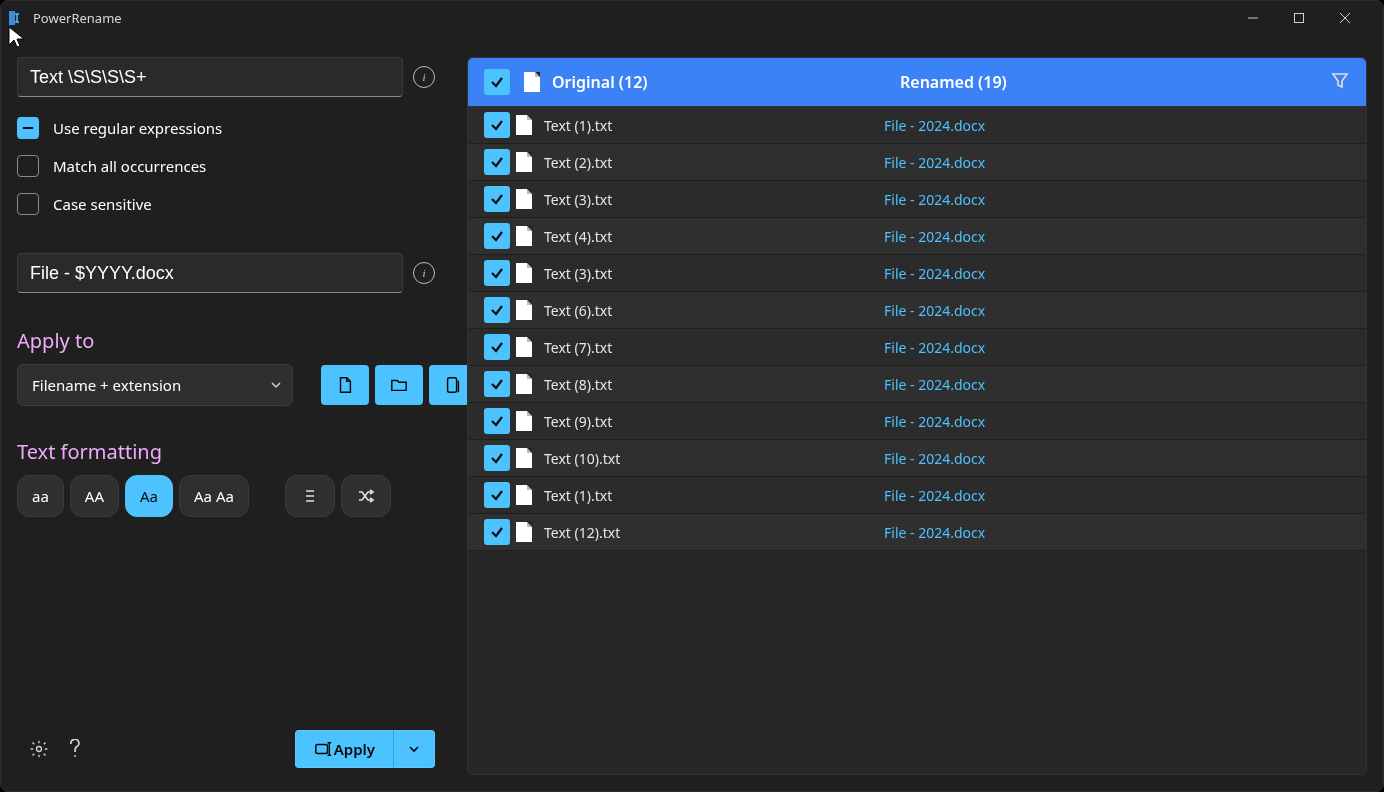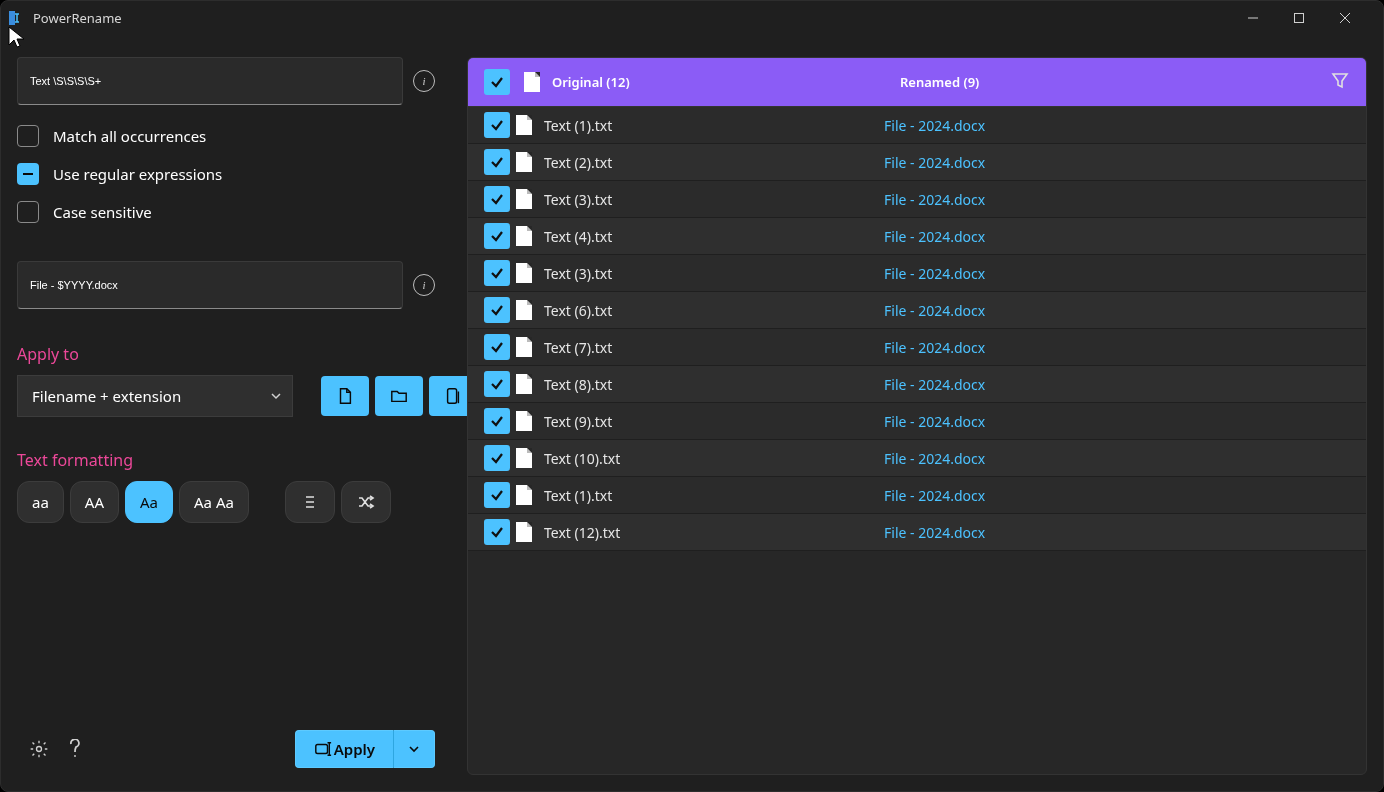--- a/index.html
+++ b/index.html
@@ -21,54 +21,54 @@
   .titlebar{height:34px;display:flex;align-items:center;padding:0 15px 0 6px;color:#d8d8d8;font-size:13px}
   .titlebar .app-icon{width:18px;height:18px;margin-right:8px;display:flex;align-items:center;justify-content:center}
   .title-spacer{flex:1}
   .winbtn{width:46px;height:34px;display:flex;align-items:center;justify-content:center;color:#d0d0d0}
 
   .body{display:flex;gap:16px;height:calc(100% - 34px);padding:0 16px 16px 0;box-sizing:border-box}
 
   
   .left{width:450px;padding:22px 16px 0 16px;box-sizing:border-box;display:flex;flex-direction:column}
   .input-row{display:flex;align-items:center;gap:10px;margin-bottom:20px}
-  .text-input{flex:1;height:48px;background:#2a2a2a;border:1px solid #3a3a3a;border-bottom:1px solid #8a8a8a;border-radius:4px;color:#fff;font-size:11px;padding:14px 12px;box-sizing:border-box}
+  .text-input{flex:1;height:40px;background:#2a2a2a;border:1px solid #3a3a3a;border-bottom:1px solid #8a8a8a;border-radius:4px;color:#fff;font-size:18px;padding:14px 12px;box-sizing:border-box}
   .info-btn{width:20px;height:20px;border:1.5px solid #bdbdbd;border-radius:50%;display:flex;align-items:center;justify-content:center;font-size:11px;font-style:italic;color:#d0d0d0;font-family:Georgia,serif}
 
   .check-list{display:flex;flex-direction:column;gap:16px;margin-bottom:38px}
   .check-row{display:flex;align-items:center;gap:14px;font-size:15px}
   .cbox{width:22px;height:22px;border-radius:4px;box-sizing:border-box;display:flex;align-items:center;justify-content:center;flex:0 0 22px}
   .cbox.off{border:1.5px solid #8a8a8a;background:transparent}
   .cbox.third{background:var(--accent);}
   .cbox.third::after{content:"";width:10px;height:2px;background:#0a0a0a}
 
-  .section-label{font-size:16px;color:#ec4899;margin:14px 0 10px 0}
+  .section-label{font-size:20px;color:#f0abfc;margin:14px 0 10px 0}
   .dropdown-row{display:flex;gap:14px;align-items:center;margin-bottom:18px}
-  .dropdown{flex:0 0 250px;height:40px;background:#2f2f2f;border:1px solid #3c3c3c;border-radius:0;padding:0 10px 0 14px;display:flex;align-items:center;justify-content:space-between;font-size:15px}
+  .dropdown{flex:0 0 250px;height:40px;background:#2f2f2f;border:1px solid #3c3c3c;border-radius:6px;padding:0 10px 0 14px;display:flex;align-items:center;justify-content:space-between;font-size:15px}
   .sep{width:1px;height:30px;background:#3a3a3a}
   .toggle-group{display:flex;gap:6px}
   .toggle{width:48px;height:40px;background:var(--accent);border-radius:4px;display:flex;align-items:center;justify-content:center;color:#0a0a0a}
   .toggle svg{stroke:#0a0a0a}
 
   .fmt-row{display:flex;gap:6px;align-items:center}
   .fmt-btn{height:40px;background:#2f2f2f;border:1px solid #3c3c3c;border-radius:12px;display:flex;align-items:center;justify-content:center;padding:0 14px;font-size:15px}
   .fmt-btn.small{width:48px;padding:0}
   .fmt-btn.on{background:var(--accent);color:#0a0a0a;border-color:var(--accent)}
   .fmt-gap{width:24px}
 
   .left-footer{margin-top:auto;display:flex;align-items:center;padding:0 0 0 4px;height:52px}
   .icon-btn{width:36px;height:36px;display:flex;align-items:center;justify-content:center;color:#d0d0d0;border-radius:4px}
   .footer-spacer{flex:1}
   .apply-group{display:flex;height:38px}
   .apply-main{display:flex;align-items:center;gap:2px;background:var(--accent);color:#0a0a0a;border-radius:4px 0 0 4px;padding:0 18px;font-size:15px;font-weight:600;border:1px solid #5dcaff;border-right:none}
   .apply-chev{width:40px;background:var(--accent);border-radius:0 4px 4px 0;display:flex;align-items:center;justify-content:center;border:1px solid #5dcaff;border-left:1px solid #2ea6e0;color:#0a0a0a}
 
   
   .right{flex:1;background:#272727;border:1px solid #333;border-radius:6px;display:flex;flex-direction:column;overflow:hidden;margin-top:22px}
-  .table-head{display:flex;align-items:center;height:48px;padding:0 16px;gap:14px;background:#8b5cf6;font-size:13px;font-weight:600;border-bottom:1px solid #333}
+  .table-head{display:flex;align-items:center;height:48px;padding:0 16px;gap:14px;background:#3b82f6;font-size:16px;font-weight:600;border-bottom:1px solid #333}
   .hd-check{width:26px;height:26px;background:var(--accent);border-radius:3px;display:flex;align-items:center;justify-content:center}
   .hd-check svg{stroke:#111}
   .col-orig{flex:0 0 362px;display:flex;align-items:center;gap:12px}
   .col-ren{flex:1}
   .filter-icon{color:#e0e0e0}
   .table-body{flex:1;overflow:auto}
   .row{display:flex;align-items:center;height:36px;padding:0 16px;gap:6px;border-bottom:1px solid #1f1f1f;font-size:14px}
   .row:nth-child(odd){background:var(--row)}
   .row:nth-child(even){background:var(--row-alt)}
   .r-check{width:26px;height:26px;background:var(--accent);border-radius:3px;display:flex;align-items:center;justify-content:center;flex:0 0 26px}
@@ -116,26 +116,26 @@
 
     <div class="left">
 
       <div class="input-row">
         <input class="text-input" value="Text \S\S\S\S+" style="">
         <div class="info-btn">i</div>
       </div>
 
       <div class="check-list">
         <div class="check-row">
+          <div class="cbox third"></div>
+          <span>Use regular expressions</span>
+        </div>
+        <div class="check-row">
           <div class="cbox off"></div>
           <span>Match all occurrences</span>
-        </div>
-        <div class="check-row">
-          <div class="cbox third"></div>
-          <span>Use regular expressions</span>
         </div>
         <div class="check-row">
           <div class="cbox off"></div>
           <span>Case sensitive</span>
         </div>
       </div>
 
       <div class="input-row">
         <input class="text-input" value="File - $YYYY.docx" style="">
         <div class="info-btn">i</div>
@@ -229,21 +229,21 @@
         <div class="hd-check">
           <svg width="16" height="16" viewBox="0 0 16 16" fill="none" stroke-width="2.2">
               <path d="M3 8 L7 12 L13 4"></path>
             </svg>
         </div>
         <div class="col-orig">
           <div class="file-icon"></div>
           <span>Original (12)</span>
         </div>
         <div class="col-ren">
-          <span>Renamed (9)</span>
+          <span>Renamed (19)</span>
         </div>
         <div class="filter-icon">
           <svg width="20" height="20" viewBox="0 0 20 20" fill="none" stroke="#e0e0e0" stroke-width="1.6">
               <path d="M3 4 H17 L12 11 V17 L8 15 V11 Z"></path>
             </svg>
         </div>
       </div>
       <div class="table-body" id="table-body">
           <div class="row">
     <div class="r-check">

